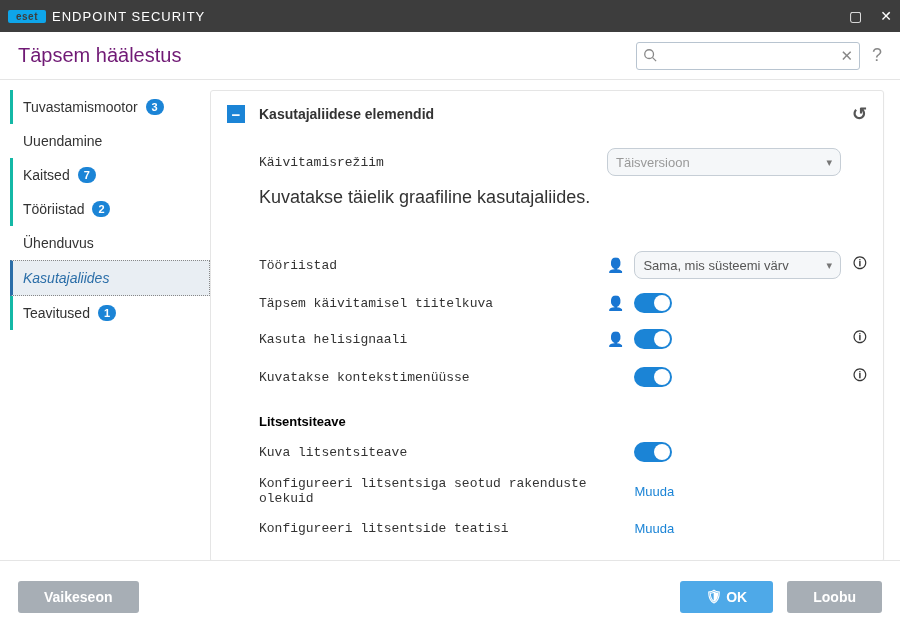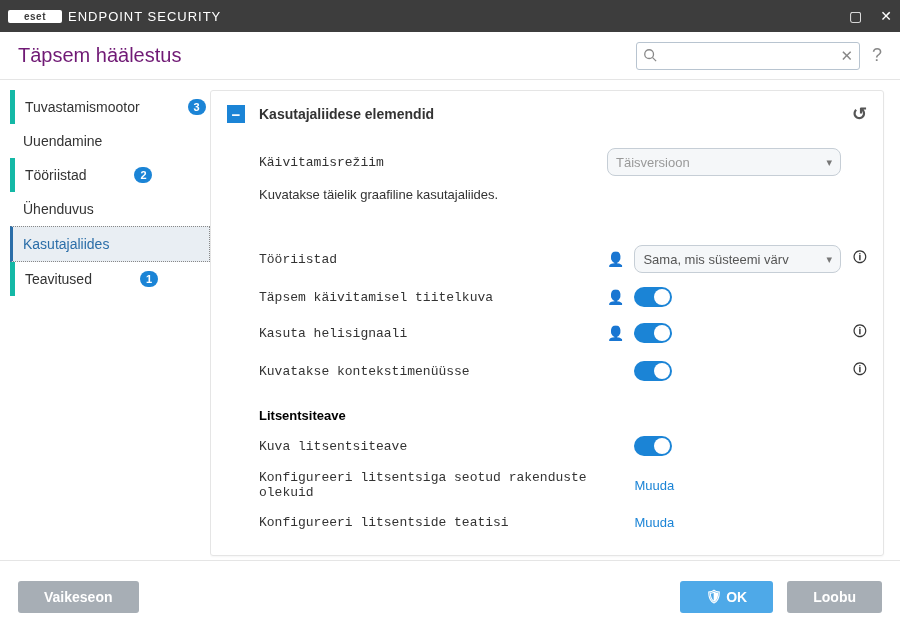--- a/index.html
+++ b/index.html
@@ -1,51 +1,51 @@
 <!DOCTYPE html>
 <html><head>
 <meta charset="utf-8">
 <style>
 * { box-sizing: border-box; margin: 0; padding: 0; font-family: "Segoe UI", Arial, sans-serif; }
 body { width: 900px; height: 620px; background: #fff; overflow: hidden; }
 
 .titlebar { height: 32px; background: #3d3d3d; color: #fff; display: flex; align-items: center; padding: 0 8px; }
 .titlebar-logo { font-size: 11px; font-weight: bold; letter-spacing: 0.5px; display: flex; align-items: center; gap: 6px; }
-.titlebar-logo .brand { background: #ffffff; color: #3d3d3d; padding: 1px 16px; border-radius: 2px; font-size: 10px; }
+.titlebar-logo .brand { background: #0ea5e9; color: #3d3d3d; padding: 1px 8px; border-radius: 2px; font-size: 10px; }
 .titlebar-logo .prod { font-weight: 300; font-size: 13px; letter-spacing: 1px; }
 .titlebar-controls { margin-left: auto; display: flex; gap: 18px; }
 .titlebar-controls span { cursor: pointer; font-size: 14px; }
 
 .header { height: 48px; display: flex; align-items: center; padding: 0 18px; border-bottom: 1px solid #e5e5e5; }
 .header-title { font-size: 20px; color: #701a75; font-weight: 400; }
 .search-box { margin-left: auto; position: relative; }
 .search-box input { width: 224px; height: 28px; border: 1px solid #b8c4d0; border-radius: 3px; padding: 0 26px; font-size: 13px; background: #fff; }
 .search-box .s-icon { position: absolute; left: 7px; top: 6px; color: #888; font-size: 13px; }
 .search-box .c-icon { position: absolute; right: 7px; top: 5px; color: #888; font-size: 15px; cursor: pointer; }
 .help-icon { margin-left: 12px; color: #888; font-size: 18px; cursor: pointer; }
 
 .body { display: flex; height: 480px; }
 
 .sidebar { width: 210px; padding: 10px 0 0 10px; }
 .sidebar-item { display: flex; align-items: center; padding: 9px 10px; font-size: 14px; color: #333; cursor: pointer; border-left: 3px solid transparent; position: relative; }
-.sidebar-item.grp { border-left: 5px solid #14b8a6; gap: 40px; }
-.sidebar-item.active { background: #e9eef3; color: #2b6ea8; border: 1px dotted #888; border-left: 3px solid #2b6ea8; }
+.sidebar-item.grp { border-left: 3px solid #14b8a6; }
+.sidebar-item.active { background: #e9eef3; color: #2b6ea8; border: 1px dotted #888; border-left: 3px solid #2b6ea8; font-style: italic; }
 .badge { background: #1b84d6; color: #fff; border-radius: 9px; min-width: 18px; height: 16px; font-size: 11px; font-weight: bold; display: inline-flex; align-items: center; justify-content: center; margin-left: 8px; padding: 0 5px; }
 
 .main { flex: 1; padding: 10px 16px 0 0; overflow-y: auto; }
 .panel { background: #fff; border: 1px solid #e5e5e5; border-radius: 3px; margin-bottom: 10px; box-shadow: 0 1px 2px rgba(0,0,0,0.04); }
 .panel-head { display: flex; align-items: center; padding: 12px 16px; font-weight: 600; font-size: 14px; color: #333; }
 .expand-btn { width: 18px; height: 18px; background: #1b84d6; color: #fff; display: flex; align-items: center; justify-content: center; font-weight: bold; margin-right: 14px; cursor: pointer; font-size: 15px; line-height: 1; }
 .panel-head .reset-icon { margin-left: auto; color: #555; cursor: pointer; font-size: 18px; }
 
 .panel-body { padding: 4px 16px 18px 48px; }
 .row { display: flex; align-items: center; padding: 7px 0; font-size: 13px; color: #333; }
 .row-label { flex: 1; font-family: Liberation Mono, monospace; }
 .row-control { width: 260px; display: flex; align-items: center; gap: 10px; }
-.note { font-size: 13px; color: #333; padding: 4px 0 18px 0; }
+.note { font-size: 18px; color: #333; padding: 4px 0 18px 0; }
 .select { flex: 1; height: 28px; border: 1px solid #c6ced6; border-radius: 8px; background: #f5f7f9; padding: 0 26px 0 8px; font-size: 13px; color: #555; position: relative; display: flex; align-items: center; cursor: pointer; }
 .select.light { color: #999; }
 .select .chev { position: absolute; right: 8px; color: #777; font-size: 11px; }
 .user-icon { color: #bbb; font-size: 14px; }
 .toggle { width: 38px; height: 20px; border-radius: 10px; background: #1b84d6; position: relative; cursor: pointer; }
 .toggle::after { content: ""; position: absolute; right: 2px; top: 2px; width: 16px; height: 16px; background: #fff; border-radius: 50%; }
 .info-icon { color: #333; cursor: pointer; font-size: 14px; width: 16px; text-align: right; }
 .info-spacer { width: 16px; }
 .section-sub { font-weight: 600; font-size: 13px; padding: 18px 0 6px 0; }
 .link { color: #1b84d6; cursor: pointer; font-size: 13px; }
@@ -90,20 +90,24 @@
 <div class="body">
   <div class="sidebar">
     <div class="sidebar-item grp">
       <span>Tuvastamismootor</span>
       <span class="badge">3</span>
     </div>
     <div class="sidebar-item">
       <span>Uuendamine</span>
     </div>
     <div class="sidebar-item grp">
+      <span>Kaitsed</span>
+      <span class="badge">7</span>
+    </div>
+    <div class="sidebar-item grp">
       <span>Tööriistad</span>
       <span class="badge">2</span>
     </div>
     <div class="sidebar-item">
       <span>Ühenduvus</span>
     </div>
     <div class="sidebar-item active">
       <span>Kasutajaliides</span>
     </div>
     <div class="sidebar-item grp">

